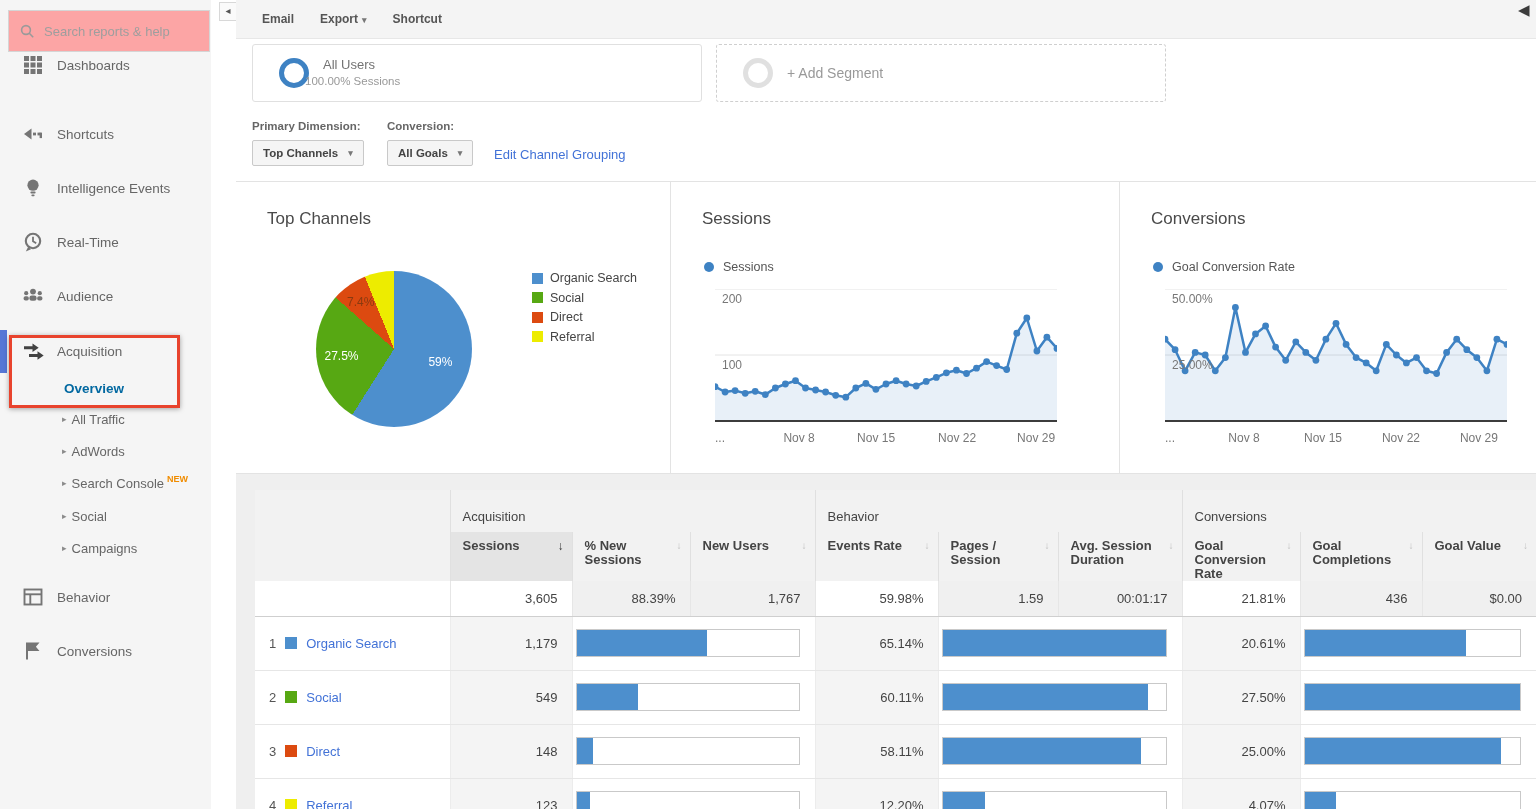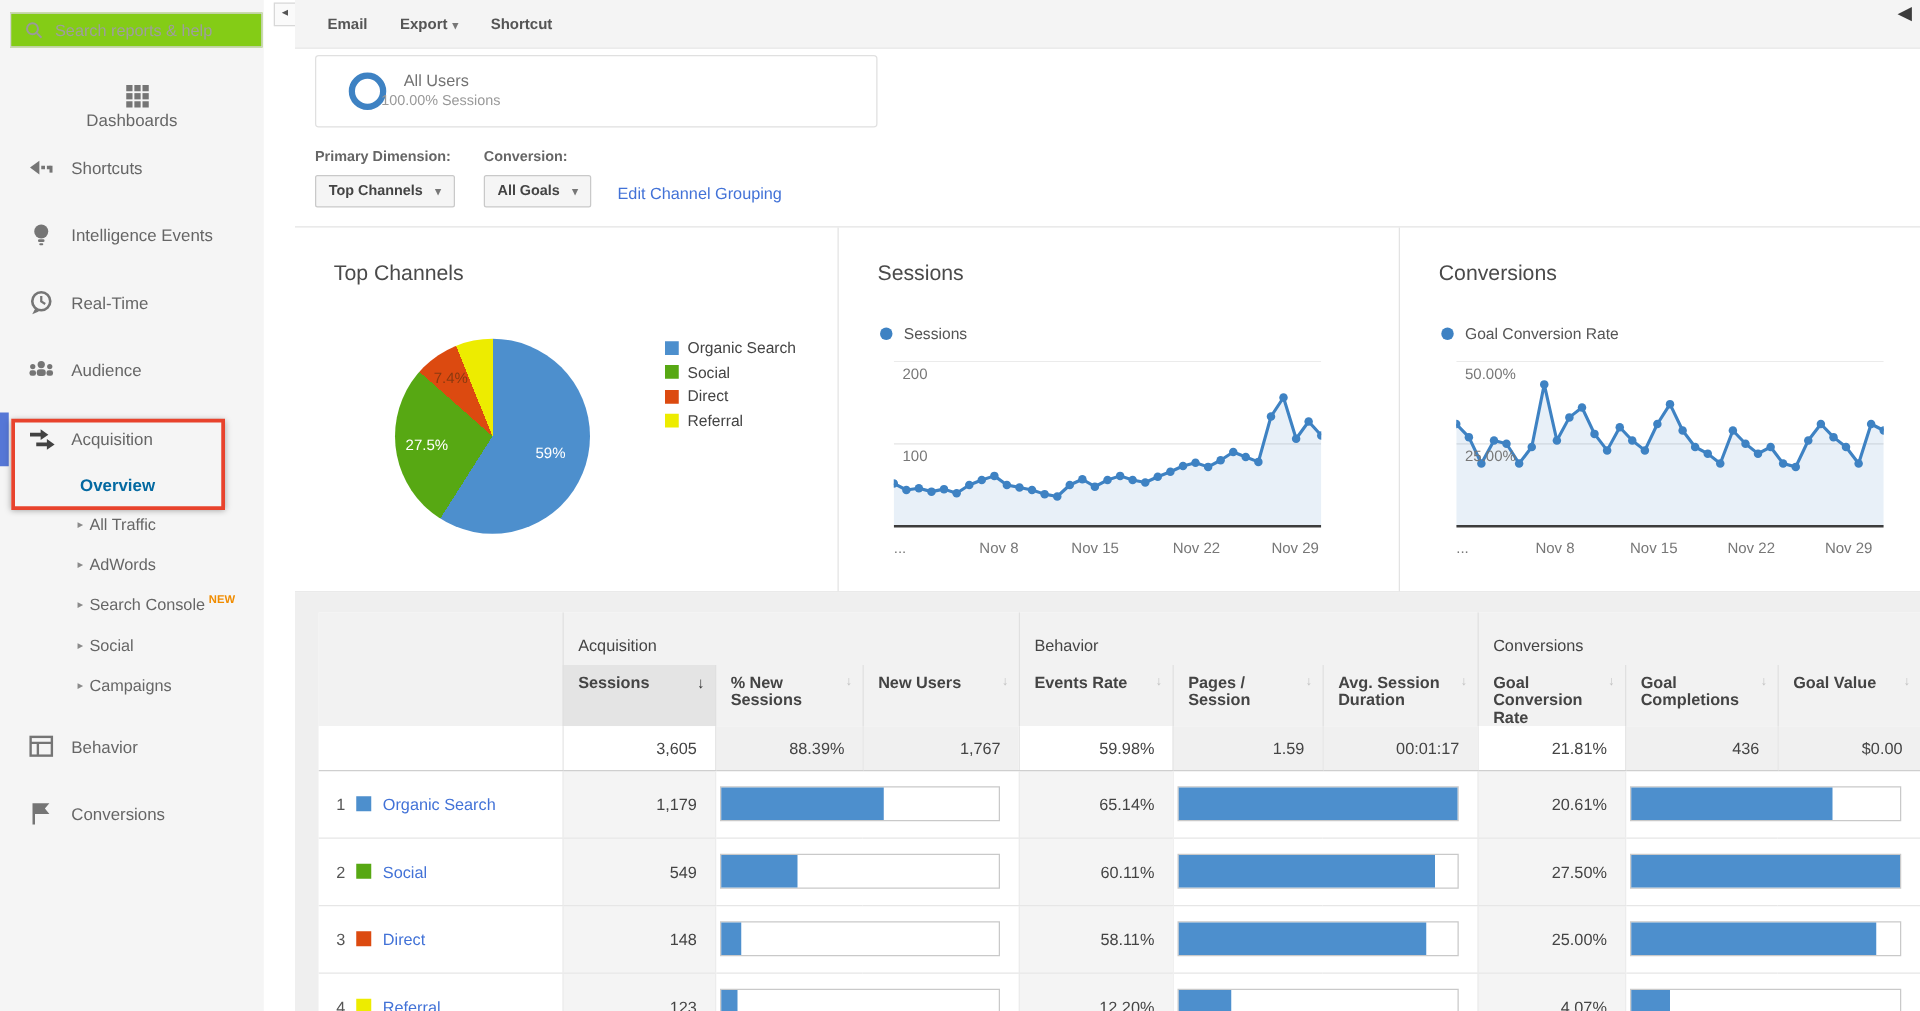--- a/index.html
+++ b/index.html
@@ -6,21 +6,21 @@
   body{
     width:1536px;height:809px;overflow:hidden;position:relative;
     font-family:"Liberation Sans",sans-serif;background:#f5f5f5;
     -webkit-font-smoothing:antialiased;
   }
   
   #sidebar{position:absolute;left:0;top:0;width:211px;height:809px;background:#f5f5f5;}
   #gutter{position:absolute;left:211px;top:0;width:25px;height:809px;background:#fff;}
   #collapse-btn{position:absolute;left:219px;top:2px;width:16px;height:17px;border:1px solid #d8d8d8;
     background:#fafafa;color:#555;font-size:10px;line-height:16px;text-align:center;cursor:pointer;}
-  #search-box{position:absolute;left:8px;top:10px;width:202px;height:28px;background:#84cc16;
+  #search-box{position:absolute;left:8px;top:10px;width:202px;height:42px;background:#fca5a5;
     border:1px solid #d5d5d5;box-sizing:border-box;display:flex;align-items:center;}
   #search-box svg{margin:0 7px 0 10px;flex:0 0 auto;}
   #search-input{border:none;outline:none;flex:1;font-size:13px;color:#555;background:transparent;
     font-family:"Liberation Sans",sans-serif;}
   #search-input::placeholder{color:#9e9e9e;}
   .nav-item{position:absolute;left:0;width:211px;height:30px;display:flex;align-items:center;
     color:#666;font-size:13.5px;cursor:pointer;}
   .nav-item .nicon{width:24px;height:24px;margin-left:21px;margin-right:12px;flex:0 0 auto;}
   .nav-item.sub{font-size:13px;color:#666;}
   .nav-item.sub .sub-pad{width:62px;flex:0 0 auto;}
@@ -105,21 +105,21 @@
 
 <div id="sidebar">
   <div id="search-box">
     <svg width="16" height="16" viewBox="0 0 16 16">
       <circle cx="7" cy="7" r="4.4" fill="none" stroke="#9a9a9a" stroke-width="1.6"></circle>
       <line x1="10.3" y1="10.3" x2="14.2" y2="14.2" stroke="#9a9a9a" stroke-width="1.6"></line>
     </svg>
     <input id="search-input" type="text" placeholder="Search reports &amp; help" style="">
   </div>
   <div id="nav-items">
-      <div class="nav-item" style="top: 65px; flex-direction: column;">
+      <div class="nav-item" style="top: 50px;">
         <span class="nicon"><svg viewBox="0 0 24 24" fill="#757575">
             <rect x="3" y="3" width="5" height="5"></rect>
             <rect x="9.5" y="3" width="5" height="5"></rect>
             <rect x="16" y="3" width="5" height="5"></rect>
             <rect x="3" y="9.5" width="5" height="5"></rect>
             <rect x="9.5" y="9.5" width="5" height="5"></rect>
             <rect x="16" y="9.5" width="5" height="5"></rect>
             <rect x="3" y="16" width="5" height="5"></rect>
             <rect x="9.5" y="16" width="5" height="5"></rect>
             <rect x="16" y="16" width="5" height="5"></rect>
@@ -226,20 +226,24 @@
     <span class="topbar-item">Email</span>
     <span class="topbar-item"><span>Export</span><span class="caret">▾</span></span>
     <span class="topbar-item">Shortcut</span>
   </div>
   <div id="top-right-arrow">◀</div>
 
   <div id="seg-allusers">
     <div class="donut"></div>
     <div class="seg-title">All Users</div>
     <div class="seg-sub">100.00% Sessions</div>
+  </div>
+  <div id="seg-add">
+    <div class="donut"></div>
+    <div class="seg-title">+ Add Segment</div>
   </div>
 
   <div class="ctrl-label" style="left:16px;top:120px;">Primary Dimension:</div>
   <div class="ctrl-label" style="left:151px;top:120px;">Conversion:</div>
   <div class="ctrl-btn" style="left:16px;top:140px;">
       <span>Top Channels</span>
       <span class="caret">▾</span>
     </div>
   <div class="ctrl-btn" style="left:151px;top:140px;">
       <span>All Goals</span>

